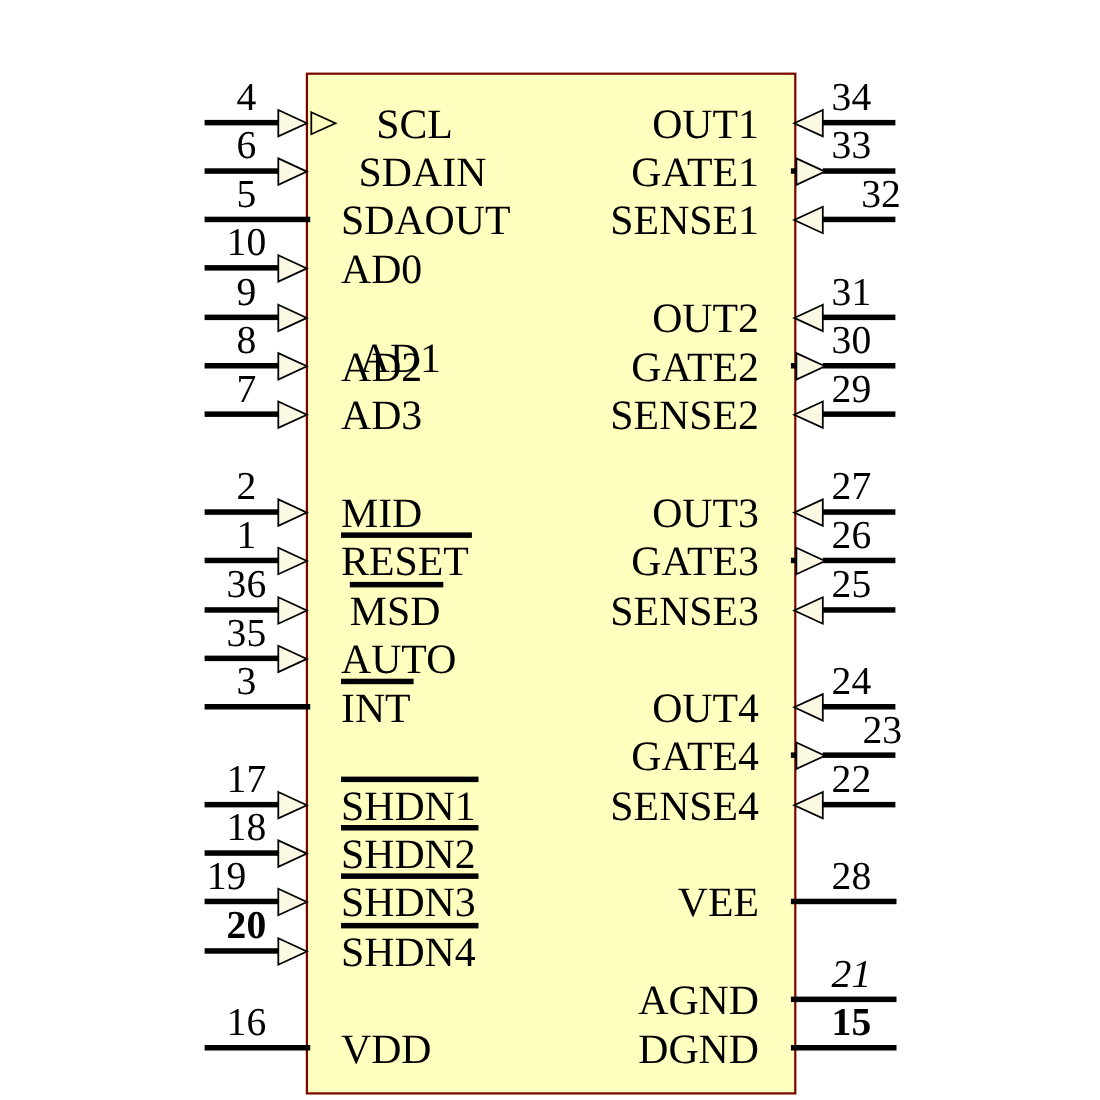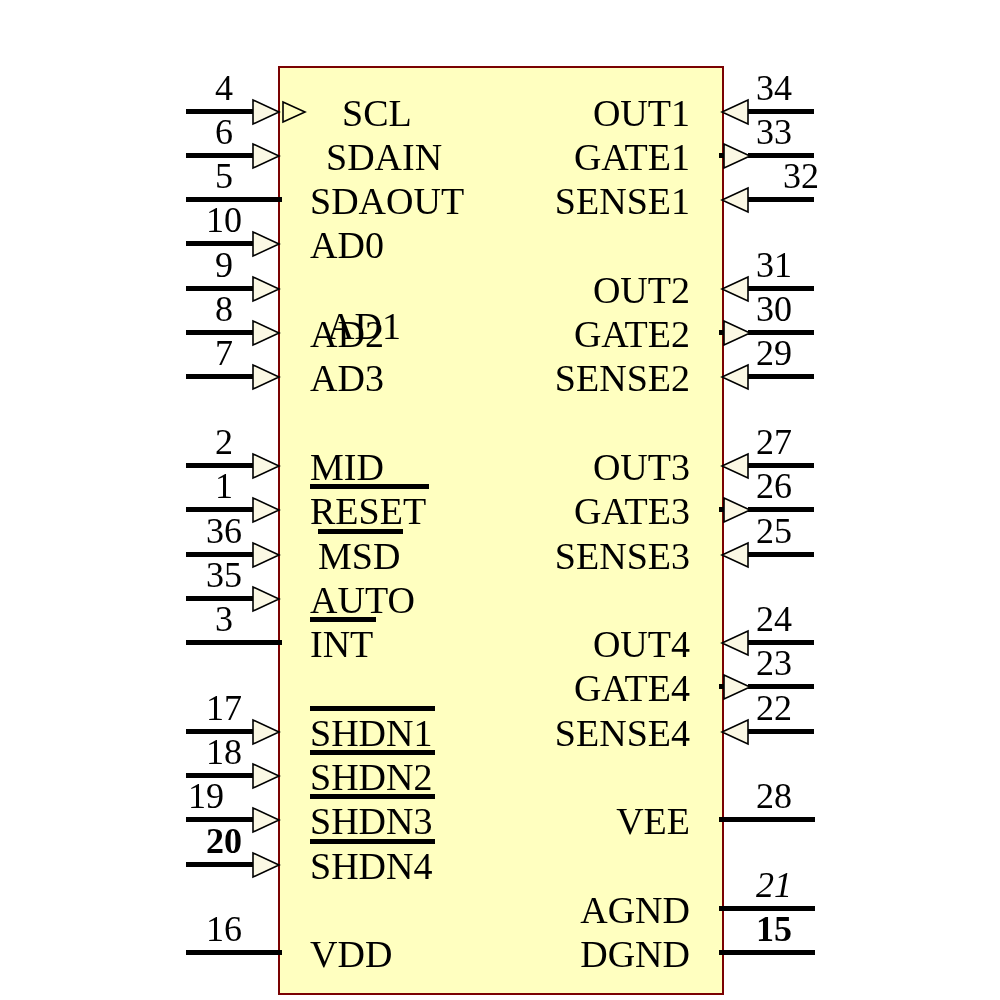--- a/index.html
+++ b/index.html
@@ -190,21 +190,21 @@
       <svg class="arrow" width="28" height="26" style="left: 721px; top: 630.1px; position: absolute;">
         <polygon points="27,1 1,13 27,25" fill="#FBF8E4" stroke="#000" stroke-width="1.6"></polygon>
       </svg>
       <div class="pin-number" style="left: 724px; width: 100px; top: 601.1px;">24</div>
       <div class="pin-label right" style="left: 440px; width: 250px; top: 625.1px;"><span>OUT4</span></div>
       <div class="stub" style="left: 719px; top: 684.4px; width: 8px;"></div>
       <div class="hline" style="left: 748px; top: 684.4px; width: 66px;"></div>
       <svg class="arrow" width="28" height="26" style="left: 723px; top: 674.4px; position: absolute;">
         <polygon points="1,1 27,13 1,25" fill="#FBF8E4" stroke="#000" stroke-width="1.6"></polygon>
       </svg>
-      <div class="pin-number" style="left: 724px; width: 100px; top: 645.4px;">23</div>
+      <div class="pin-number" style="left: 752px; width: 100px; top: 645.4px;">23</div>
       <div class="pin-label right" style="left: 440px; width: 250px; top: 669.4px;"><span>GATE4</span></div>
       <div class="hline" style="left: 748px; top: 728.7px; width: 66px;"></div>
       <svg class="arrow" width="28" height="26" style="left: 721px; top: 718.7px; position: absolute;">
         <polygon points="27,1 1,13 27,25" fill="#FBF8E4" stroke="#000" stroke-width="1.6"></polygon>
       </svg>
       <div class="pin-number" style="left: 724px; width: 100px; top: 689.7px;">22</div>
       <div class="pin-label right" style="left: 440px; width: 250px; top: 713.7px;"><span>SENSE4</span></div>
       <div class="hline" style="left: 719px; top: 817.3px; width: 96px;"></div>
       <div class="pin-number" style="left: 724px; width: 100px; top: 778.3px;">28</div>
       <div class="pin-label right" style="left: 440px; width: 250px; top: 802.3px;"><span>VEE</span></div>

